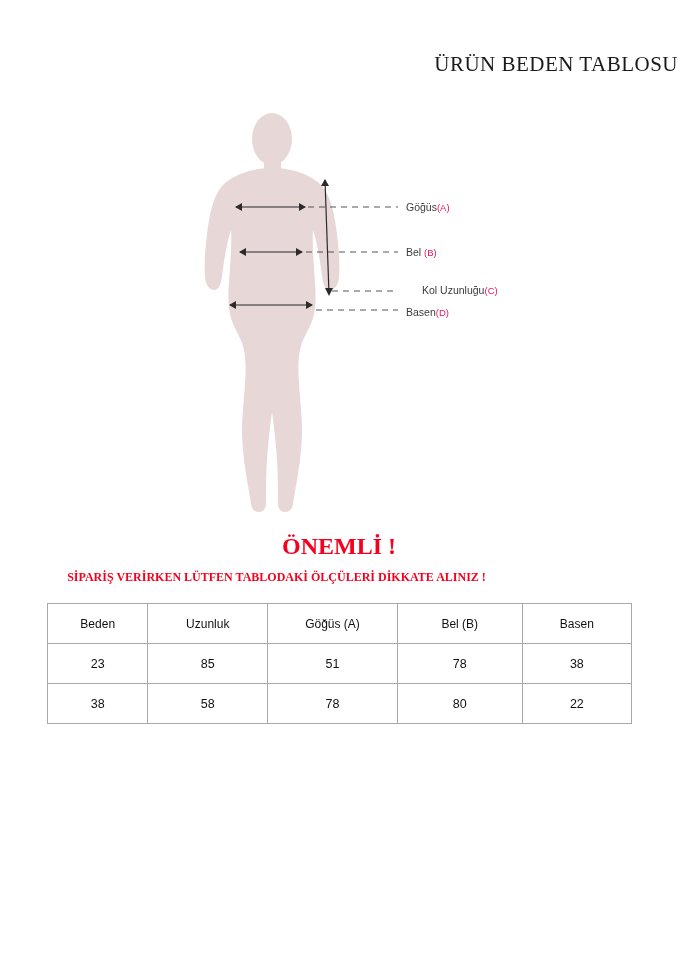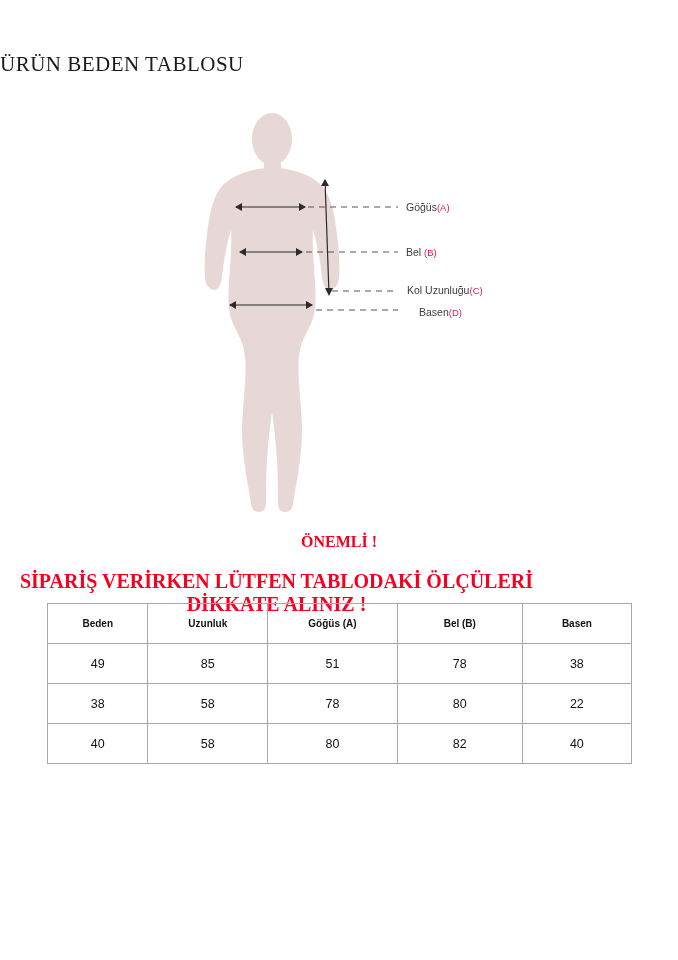--- a/index.html
+++ b/index.html
@@ -21,21 +21,21 @@
     width: 678px;
     height: 960px;
     box-sizing: border-box;
   }
 
   .doc-title {
     position: absolute;
     top: 52px;
     left: 0;
     width: 678px;
-    text-align: left;
+    text-align: right;
     font-family: "Liberation Serif", serif;
     font-size: 21px;
     letter-spacing: 0.5px;
     color: #1a1a1a;
   }
 
   
   .figure-wrap {
     position: absolute;
     top: 100px;
@@ -55,44 +55,44 @@
     font-size: 10.5px;
     color: #3b3b3b;
     white-space: nowrap;
   }
   .legend .tag {
     color: #e8135c;
     font-size: 9.5px;
   }
   .legend-chest { top: 101px; left: 406px; }
   .legend-waist { top: 146px; left: 406px; }
-  .legend-sleeve { top: 184px; left: 407px; }
-  .legend-hip { top: 206px; left: 419px; }
+  .legend-sleeve { top: 184px; left: 422px; }
+  .legend-hip { top: 206px; left: 406px; }
 
   
   .notice-main {
     position: absolute;
     top: 533px;
     left: 0;
     width: 678px;
     text-align: center;
     font-family: "Liberation Serif", serif;
     font-weight: bold;
-    font-size: 16px;
+    font-size: 24px;
     color: #f5001e;
   }
   .notice-sub {
     position: absolute;
     top: 570px;
     left: 0;
     width: 553px;
     text-align: center;
     font-family: "Liberation Serif", serif;
     font-weight: bold;
-    font-size: 20px;
+    font-size: 12px;
     color: #f5001e;
   }
 
   
   .size-table {
     position: absolute;
     top: 603px;
     left: 47px;
     width: 585px;
     border-collapse: collapse;
@@ -101,22 +101,22 @@
   .size-table th,
   .size-table td {
     border: 1px solid #a8a8a8;
     height: 37px;
     text-align: center;
     vertical-align: middle;
     font-size: 12.5px;
     color: #111111;
   }
   .size-table th {
-    font-weight: bold;
-    font-size: 10px;
+    font-weight: normal;
+    font-size: 12px;
   }
   .size-table td {
     font-weight: normal;
   }
   .col-0 { width: 17.2%; }
   .col-1 { width: 20.5%; }
   .col-2 { width: 22.2%; }
   .col-3 { width: 21.4%; }
   .col-4 { width: 18.7%; }
 </style>
@@ -224,36 +224,29 @@
       <tr>
         <th class="col-0">Beden</th>
         <th class="col-1">Uzunluk</th>
         <th class="col-2">Göğüs (A)</th>
         <th class="col-3">Bel (B)</th>
         <th class="col-4">Basen</th>
       </tr>
     </thead>
     <tbody>
       <tr>
-        <td>49</td>
+        <td>23</td>
         <td>85</td>
         <td>51</td>
         <td>78</td>
         <td>38</td>
       </tr>
       <tr>
         <td>38</td>
         <td>58</td>
         <td>78</td>
         <td>80</td>
         <td>22</td>
       </tr>
-      <tr>
-        <td>40</td>
-        <td>58</td>
-        <td>80</td>
-        <td>82</td>
-        <td>40</td>
-      </tr>
     </tbody>
   </table>
 
 </div>
 
 </body></html>

